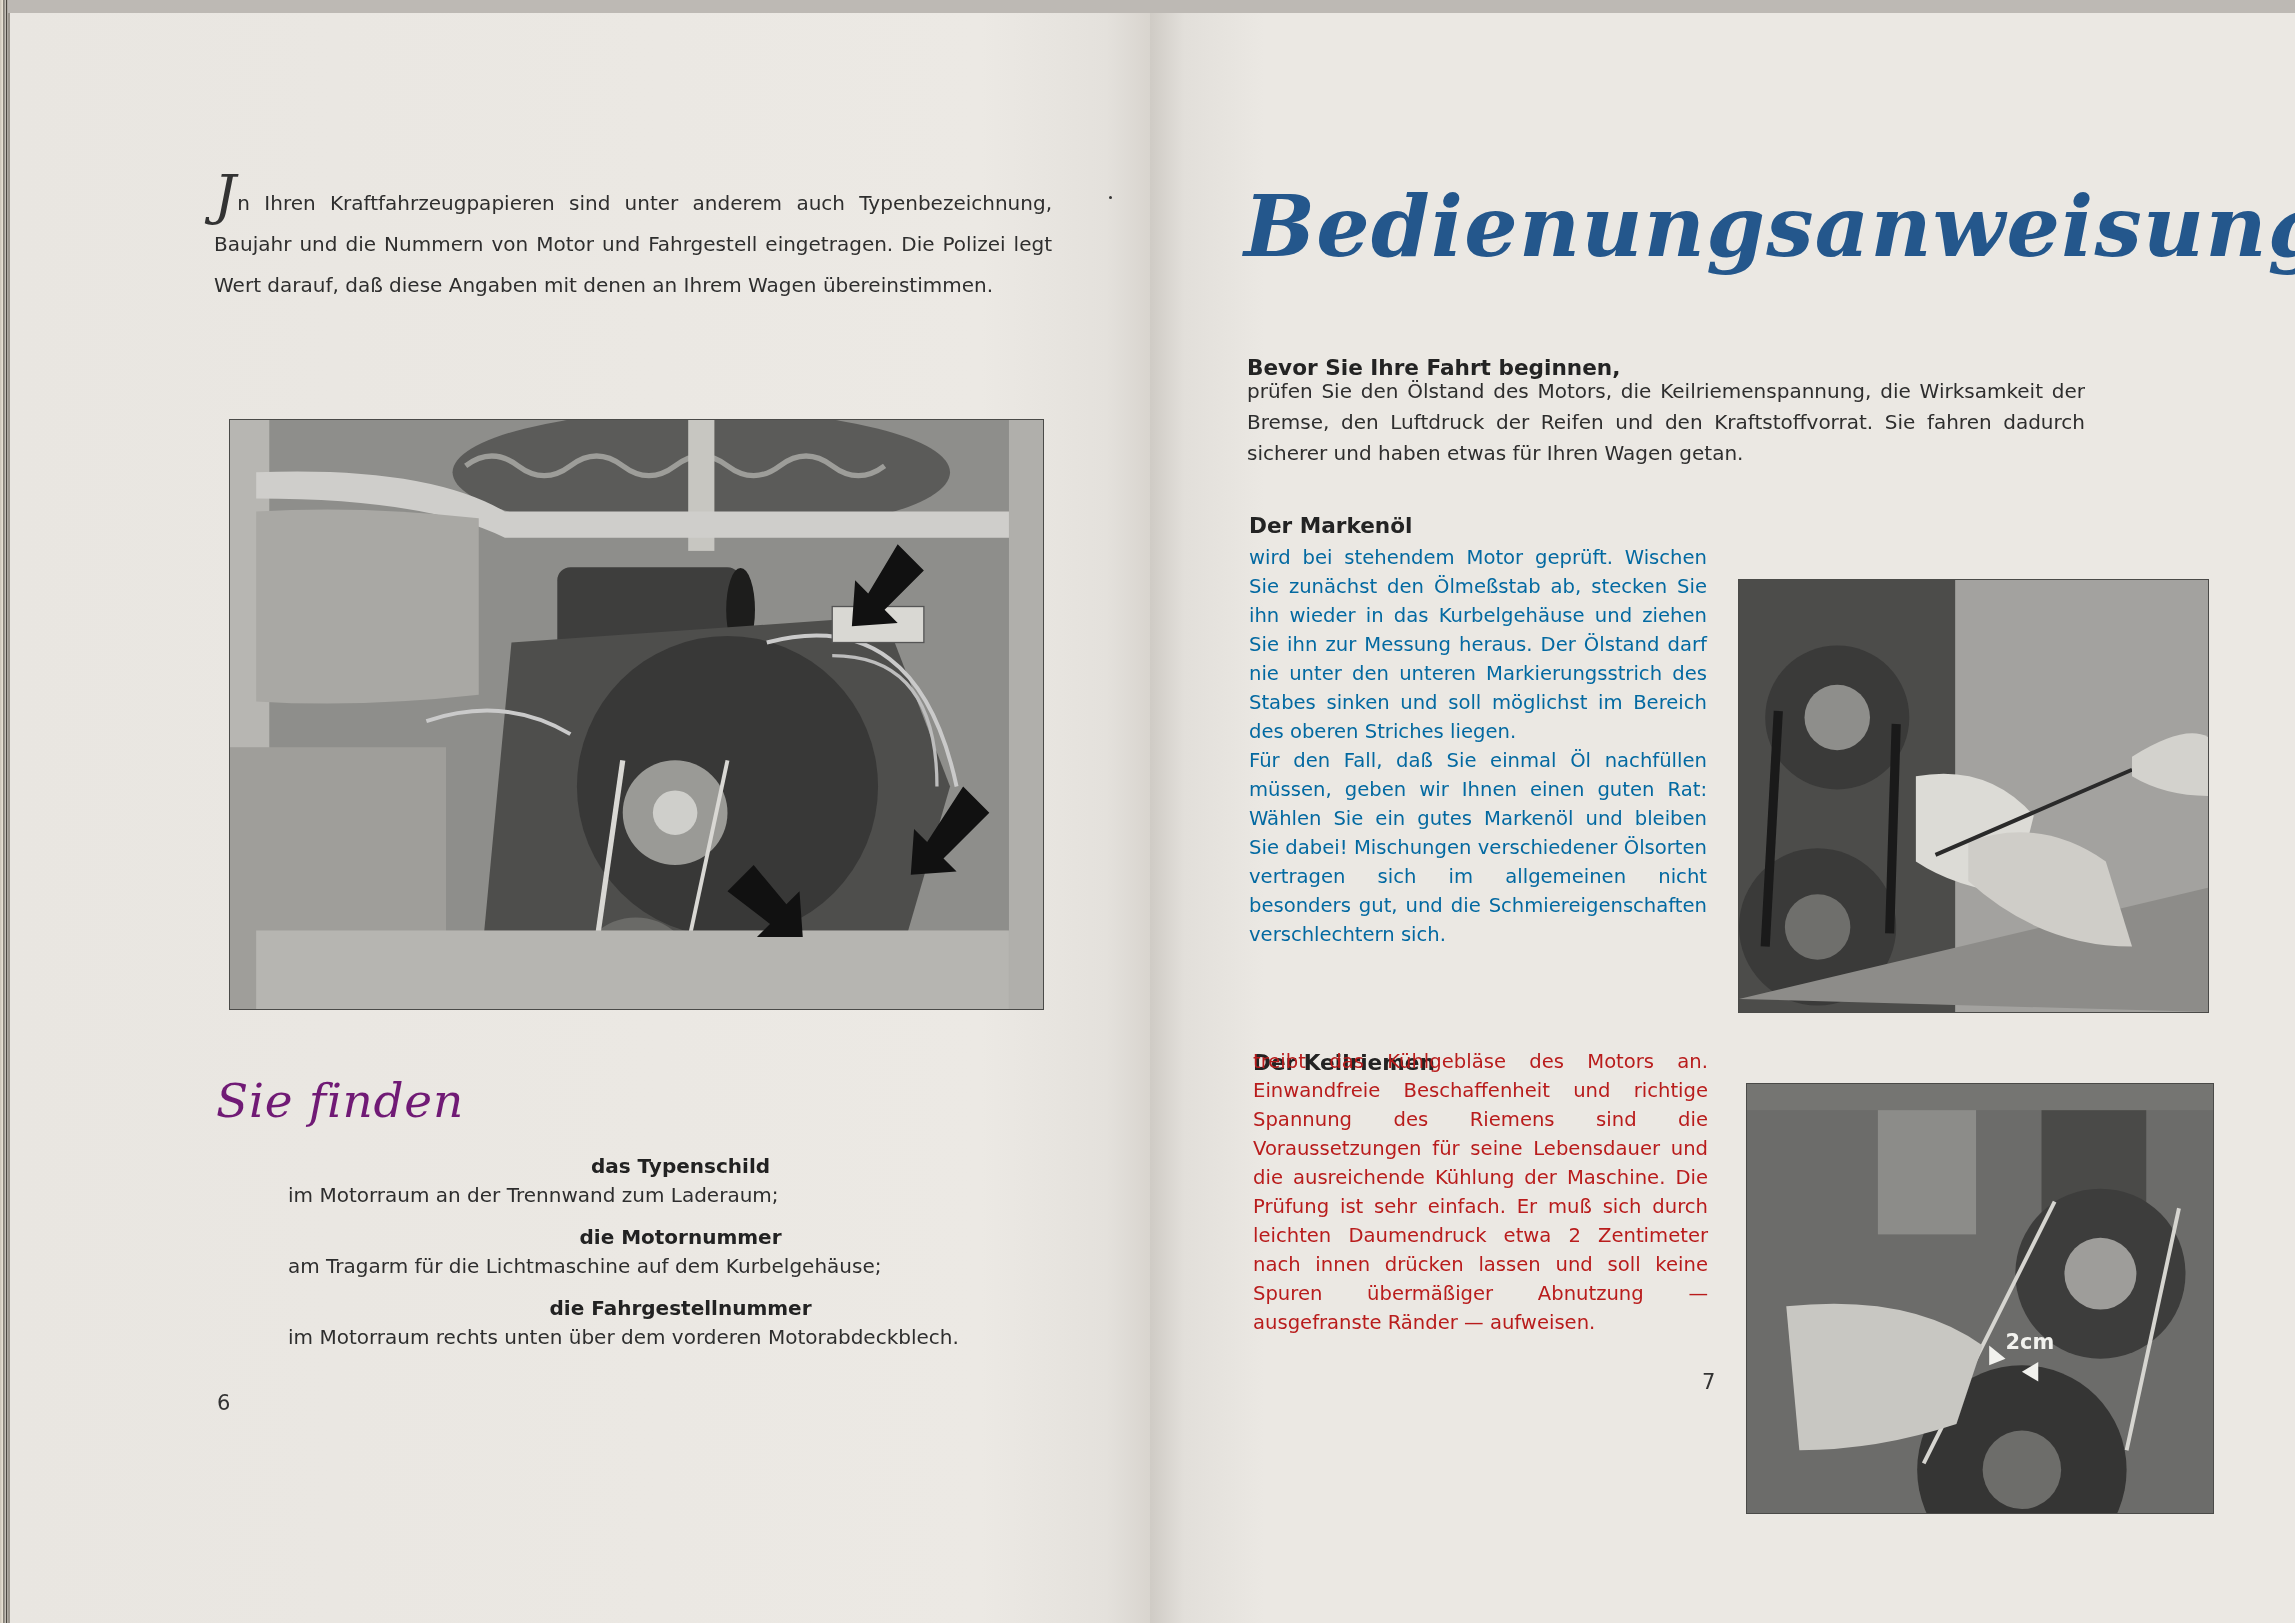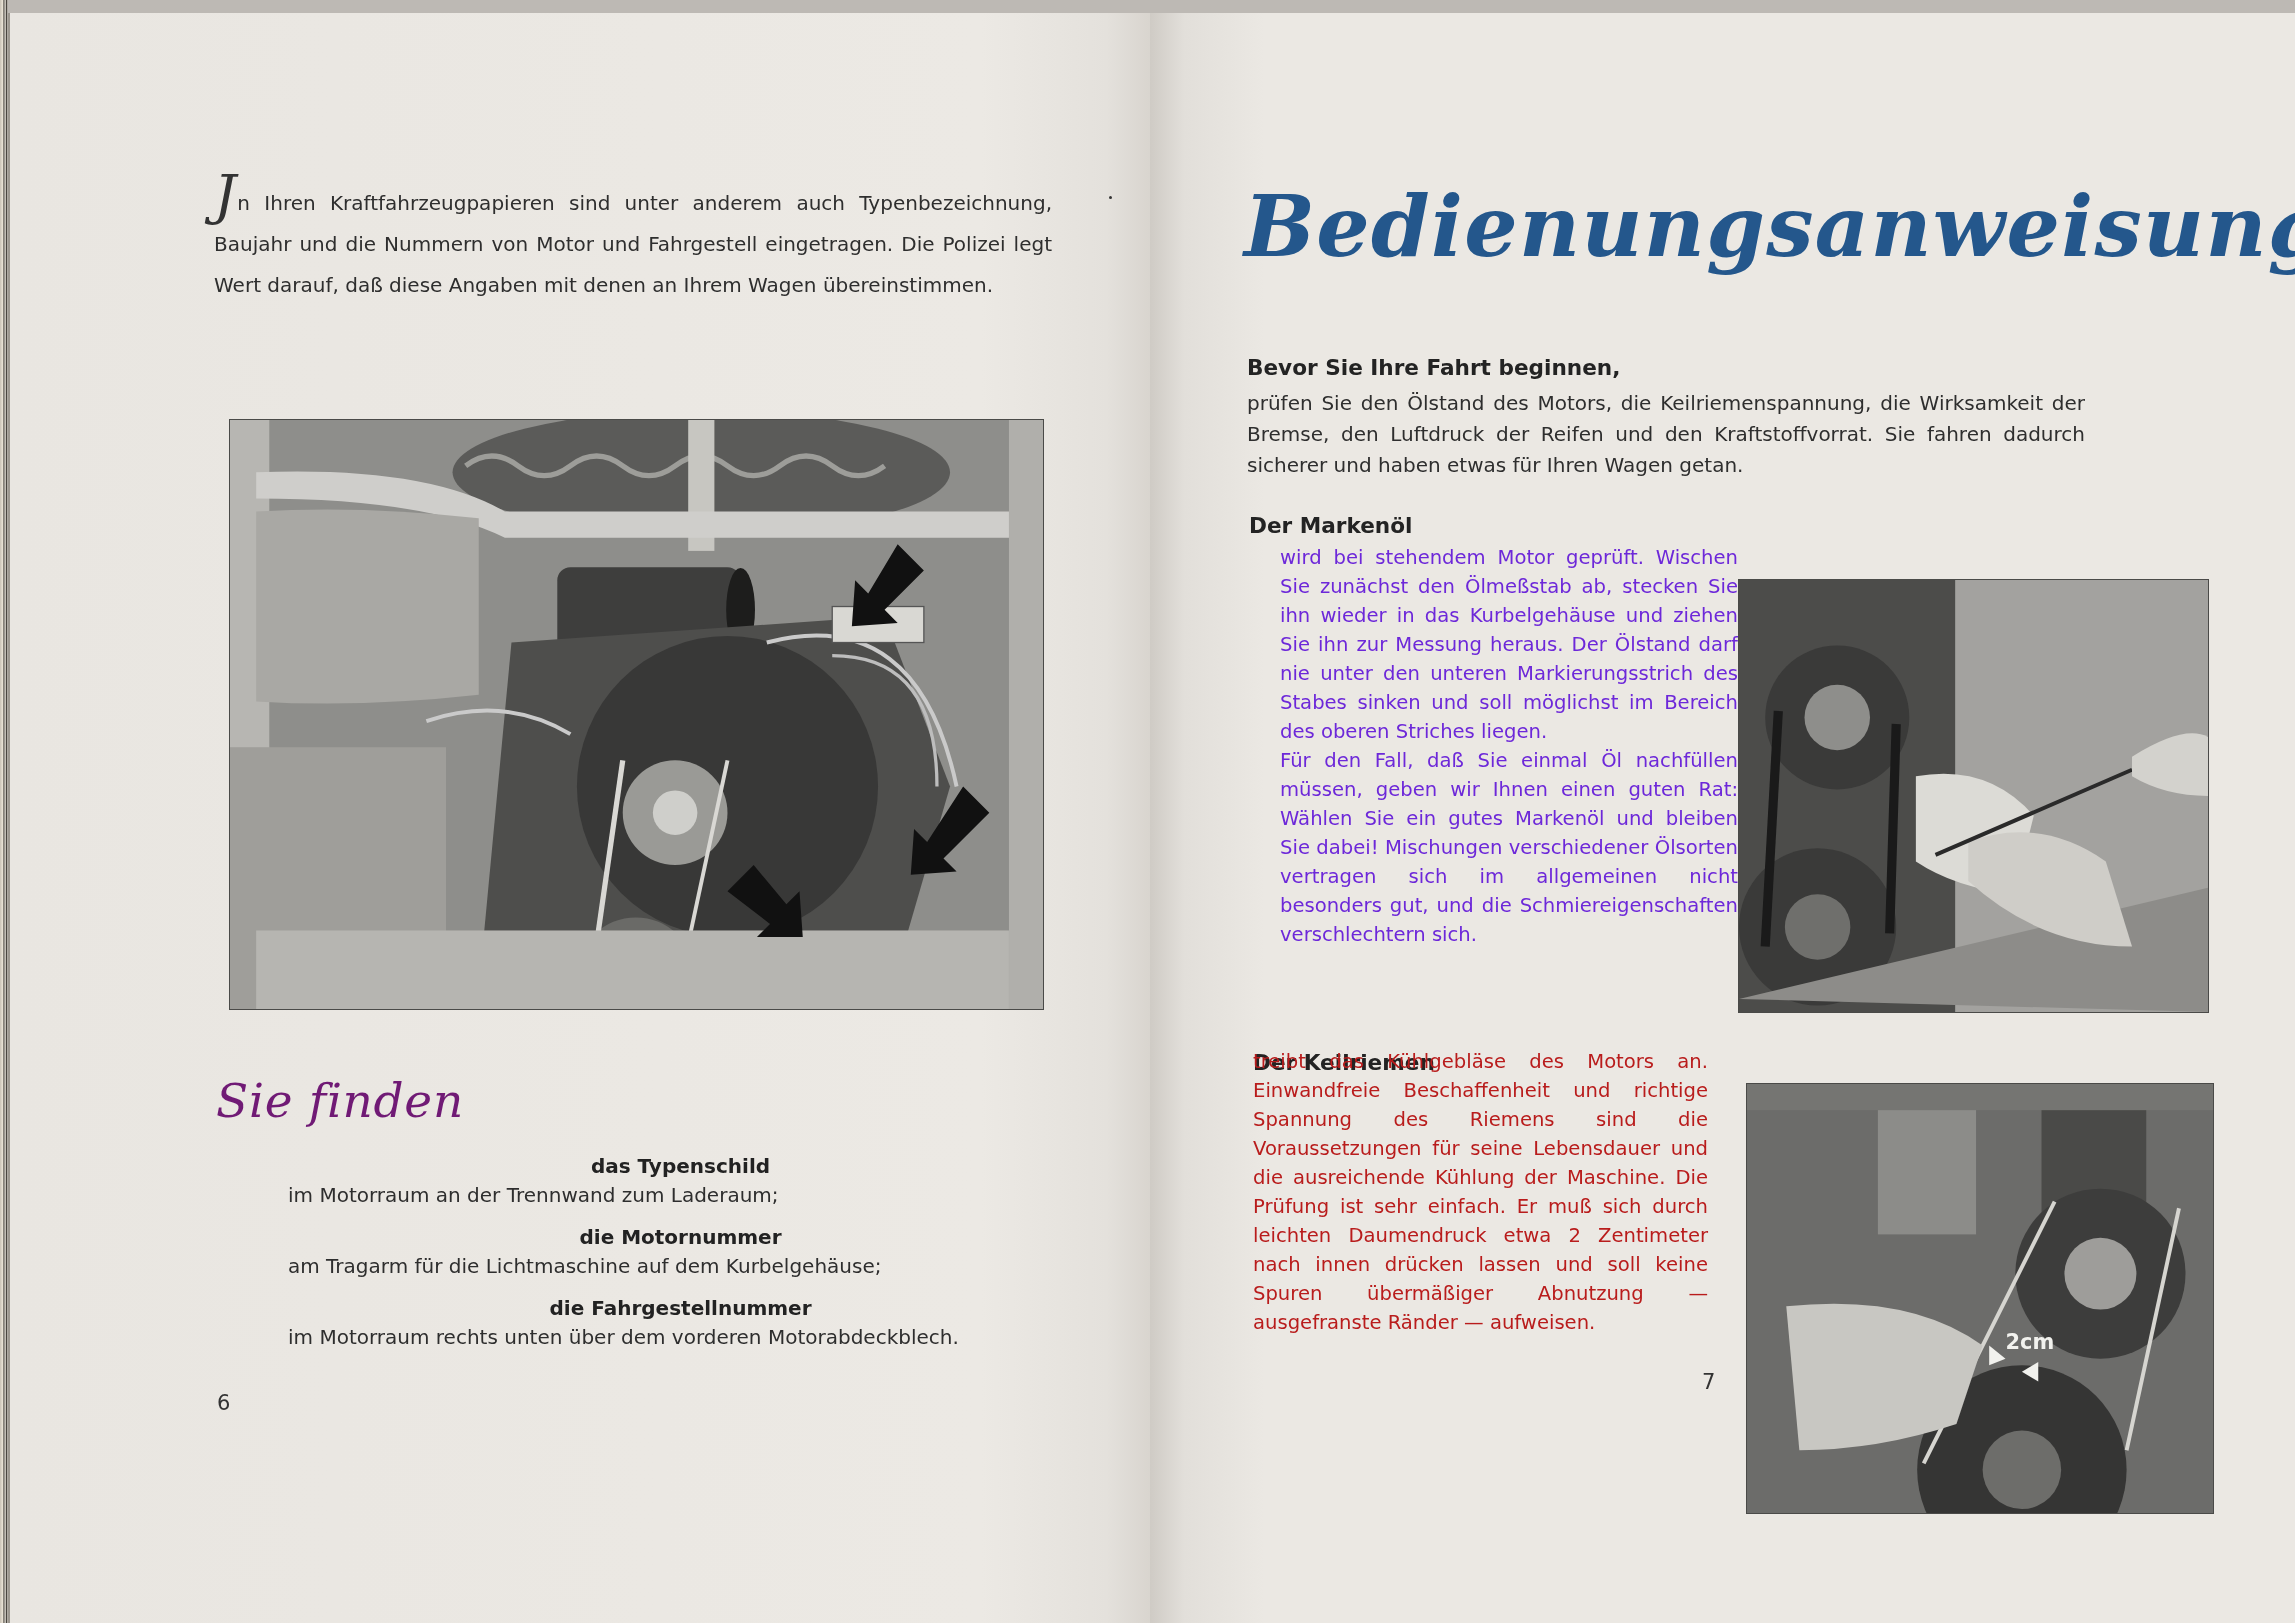--- a/index.html
+++ b/index.html
@@ -54,25 +54,25 @@
   .find-item { margin-bottom:13px; }
   .find-item .head { font-weight:bold; color:#222;text-align:center; }
   .find-item .desc { }
 
   .page-num { position:absolute; font-size:21px; color:#333; }
   .pn-left { left:217px; top:1391px; }
   .pn-right { left:1702px; top:1370px; }
 
   .section-head { position:absolute; font-weight:bold; font-size:21.6px; color:#232323; }
   .bevor-head { left:1247px; top:355px; }
-  .bevor-text { position:absolute; left:1247px; top:388px; width:838px; font-size:20px; line-height:31px; text-align:justify; color:#2e2e2e; }
+  .bevor-text { position:absolute; left:1247px; top:376px; width:838px; font-size:20px; line-height:31px; text-align:justify; color:#2e2e2e; }
   .bevor-text p { margin:0; text-align-last:left; }
 
   .oel-head { left:1249px; top:513px; }
-  .oel-text { position:absolute; left:1249px; top:543px; width:458px; font-size:19.6px; line-height:29px; text-align:justify; color:#6d28d9;margin-left:31px; }
+  .oel-text { position:absolute; left:1249px; top:543px; width:458px; font-size:19.6px; line-height:29px; text-align:justify; color:#0369a1; }
   .oel-text p { margin:0; }
   .keil-head { left:1253px; top:1018px;margin-top:32px; }
   .keil-text { position:absolute; left:1253px; top:1047px; width:455px; font-size:19.6px; line-height:29px; text-align:justify; color:#b91c1c; }
   .keil-text p { margin:0; }
 
   .speck { position:absolute; width:3.3px; height:3.3px; background:#333; border-radius:50%; }
 </style>
 </head>
 <body>
 

